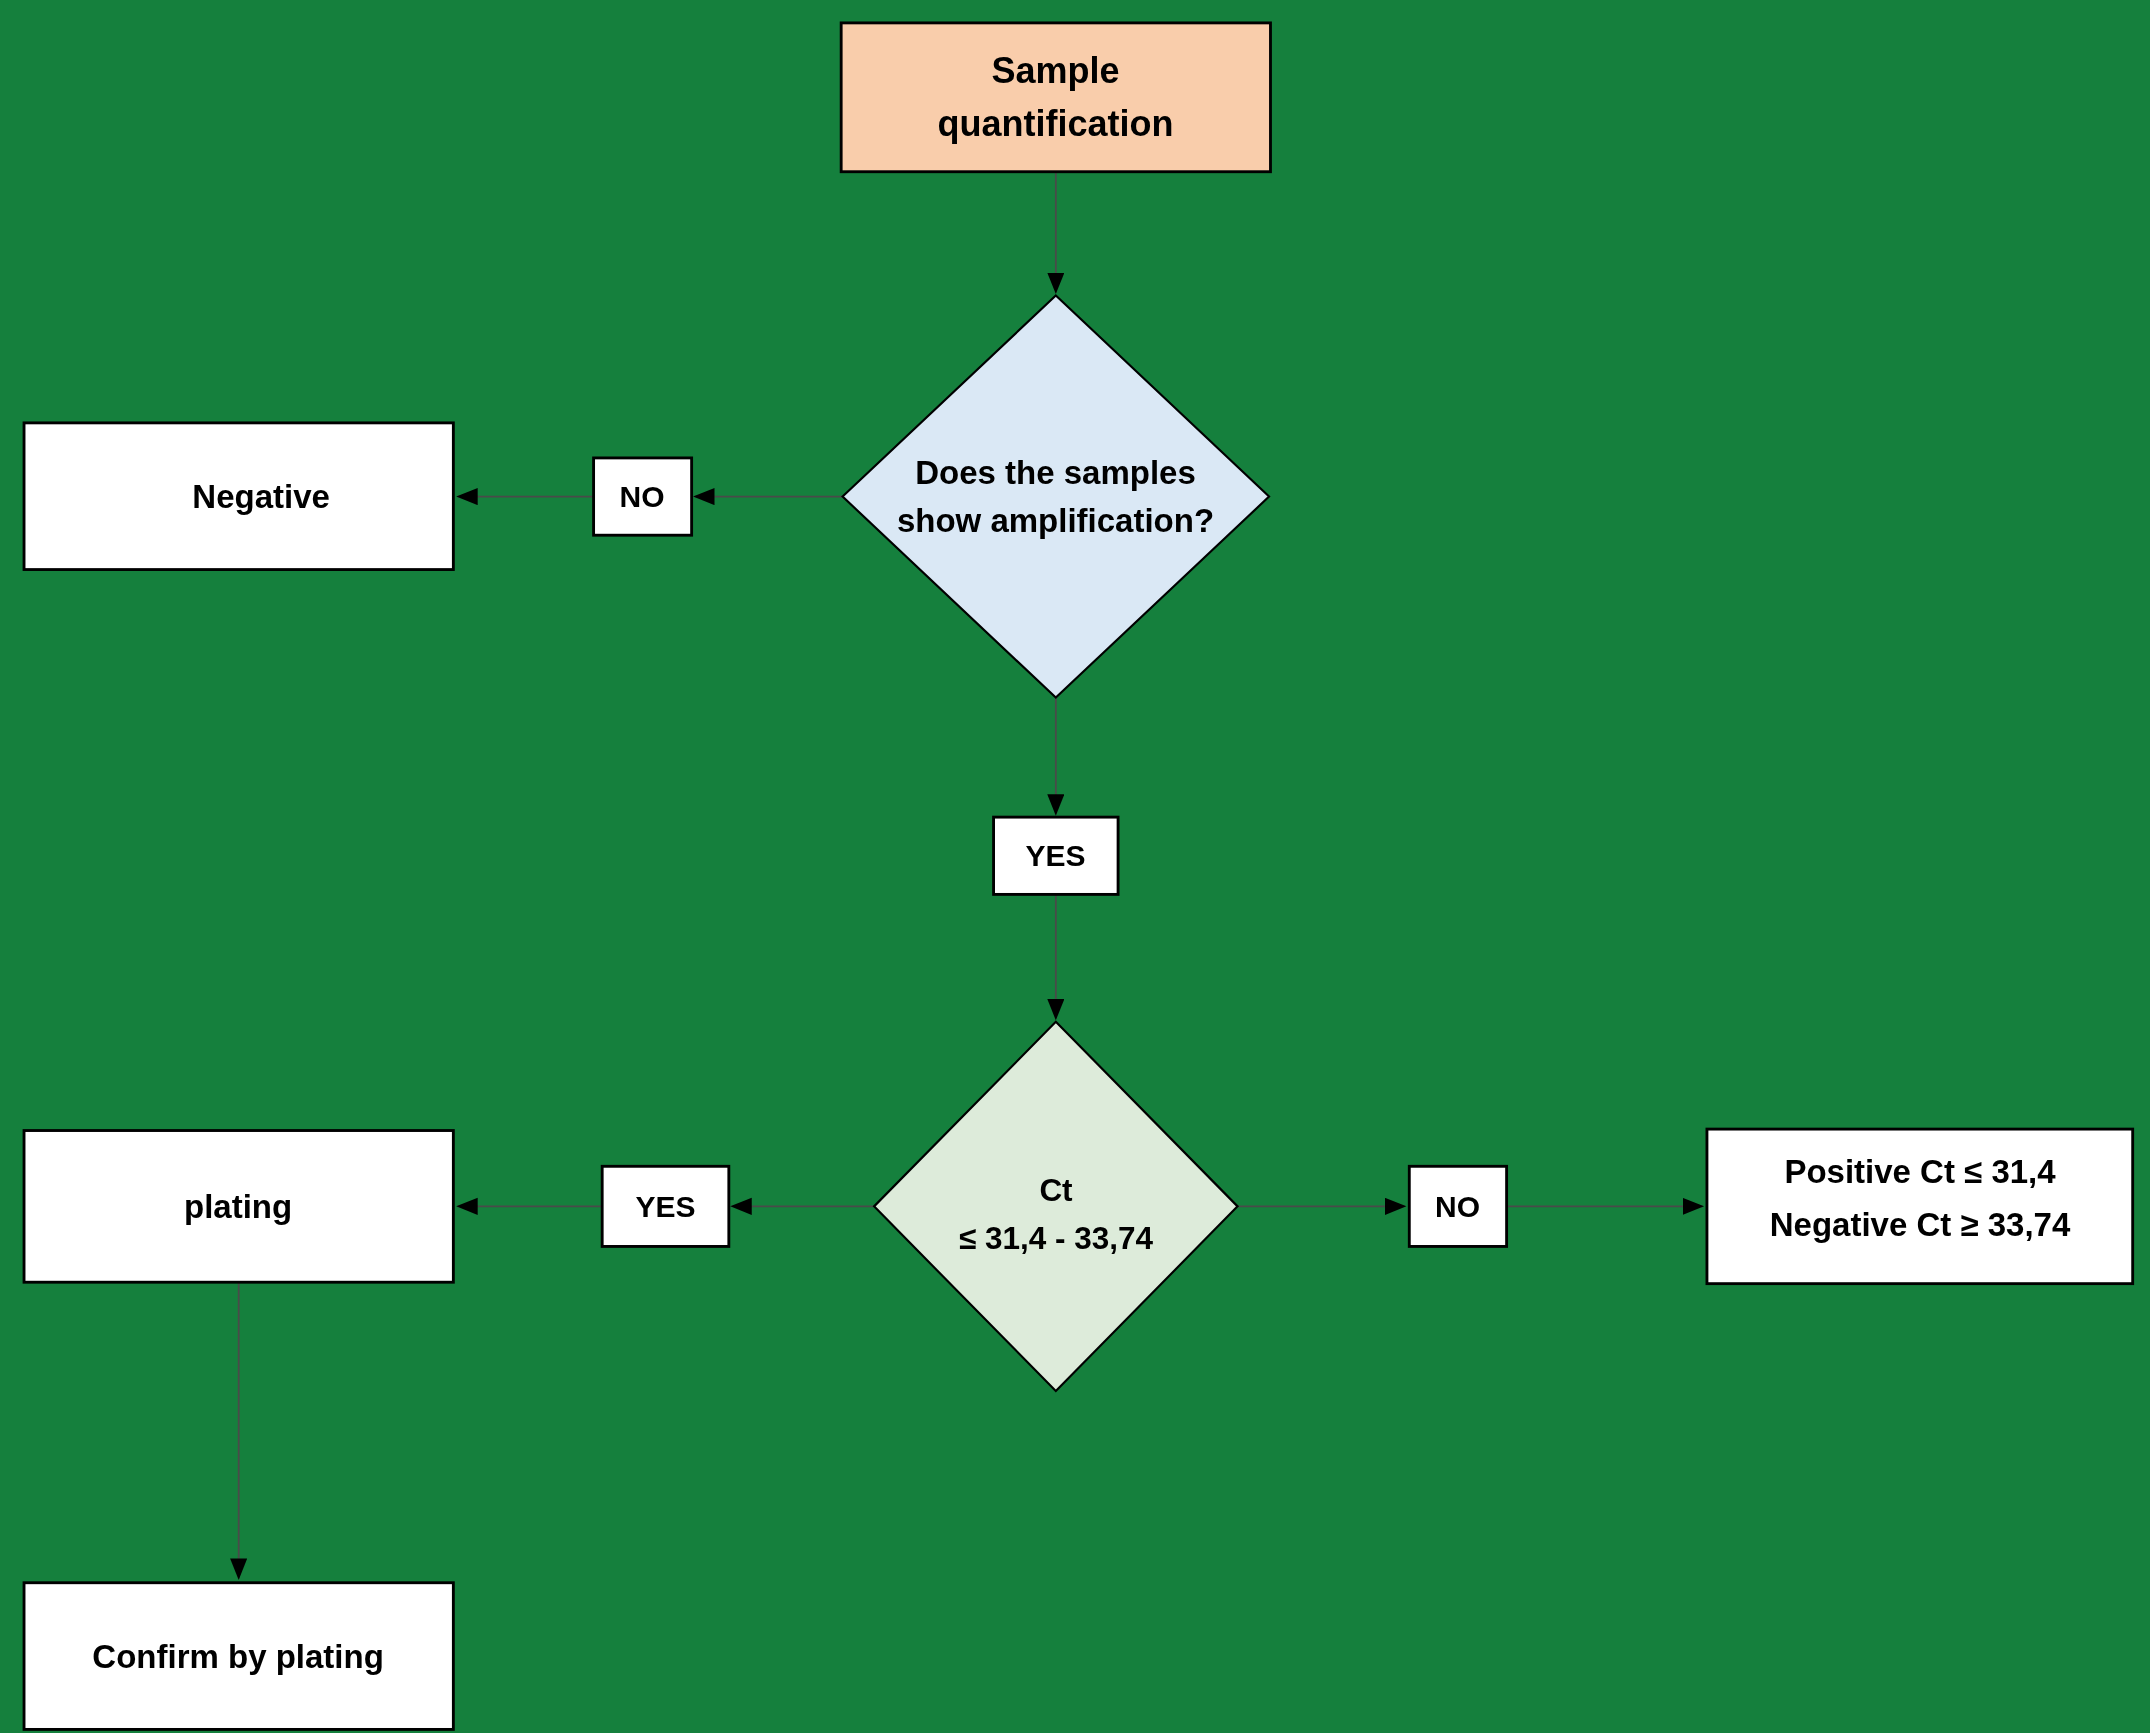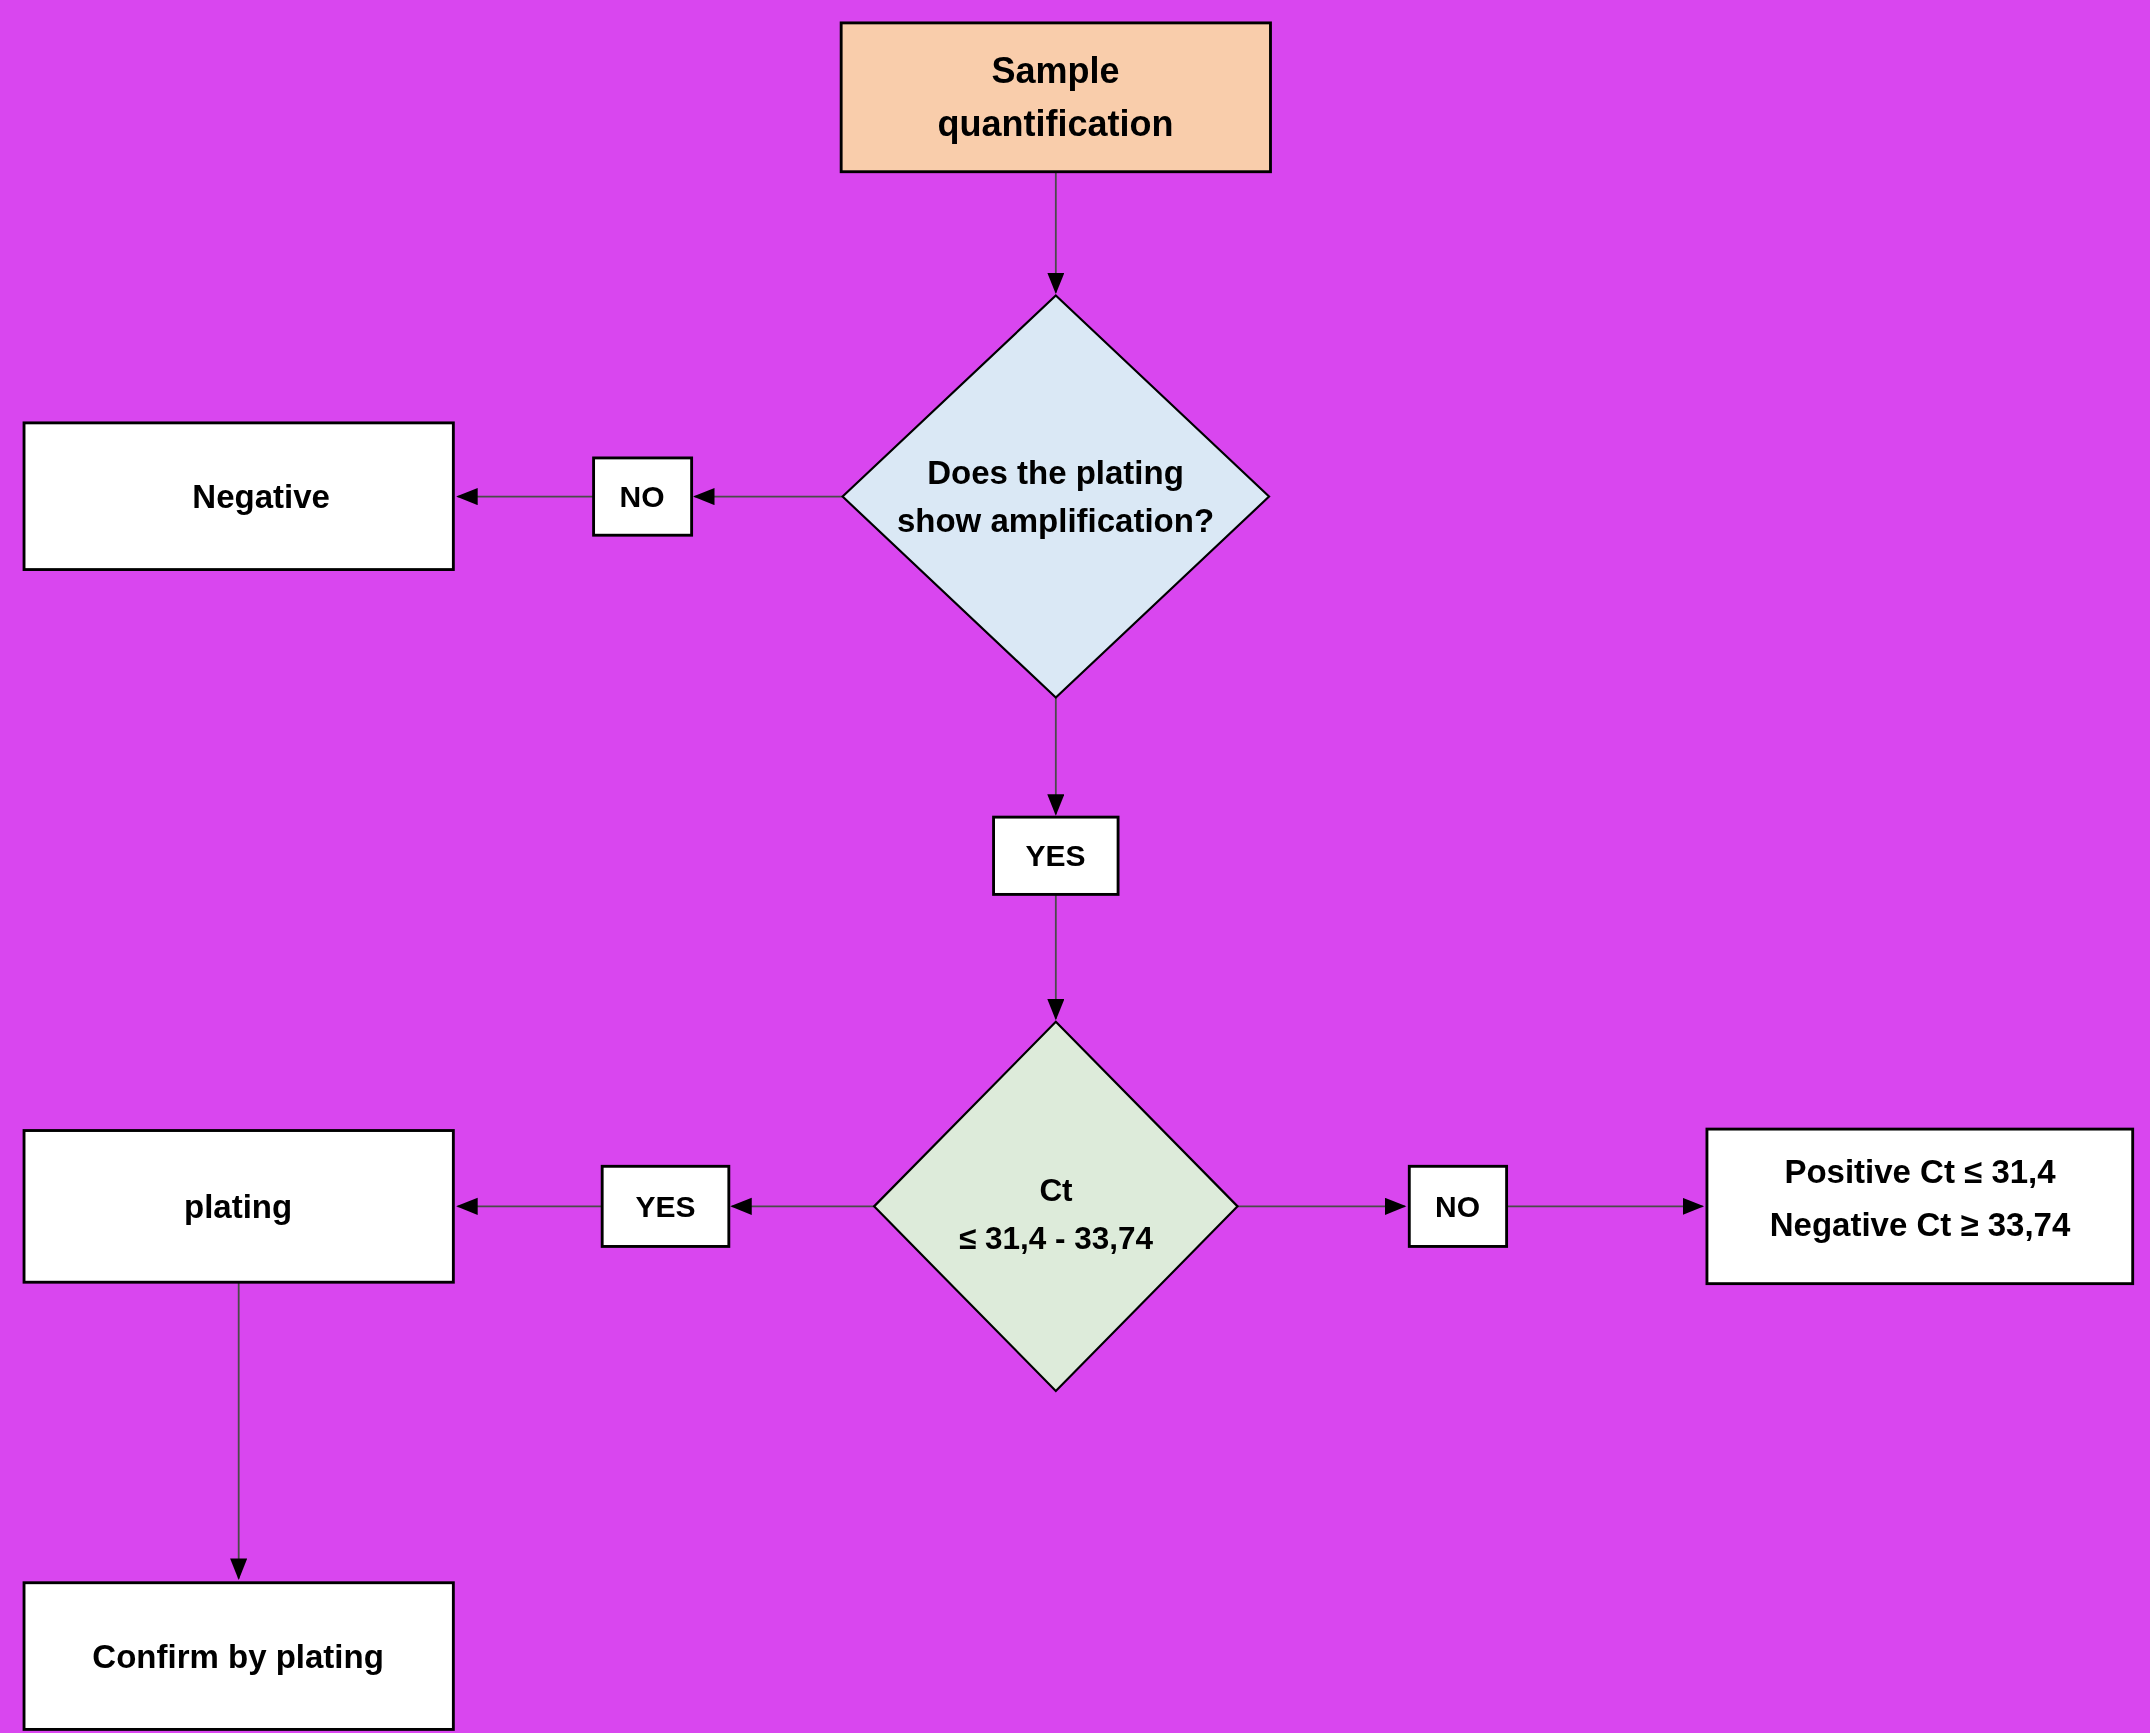--- a/index.html
+++ b/index.html
@@ -4,21 +4,21 @@
 <style>
   html, body {
     margin: 0;
     padding: 0;
     background: #ffffff;
   }
   .canvas {
     position: relative;
     width: 2151px;
     height: 1733px;
-    background: #d946ef;
+    background: #15803d;
     font-family: "Liberation Sans", sans-serif;
     overflow: hidden;
   }
   .layer {
     position: absolute;
     left: 0;
     top: 0;
   }
   .conn {
     stroke: #4a4a4a;
@@ -96,21 +96,21 @@
 
     <rect class="shape" x="33" y="2212" width="600" height="205" fill="#FFFFFF"></rect>
   </svg>
 
   <div class="label fs50" style="left:841px; top:23px; width:429px; height:149px;">
     <div>Sample</div>
     <div>quantification</div>
   </div>
 
   <div class="label fs46" style="left:842px; top:296px; width:427px; height:402px;">
-    <div>Does the plating</div>
+    <div>Does the samples</div>
     <div>show amplification?</div>
   </div>
 
   <div class="label fs42" style="left:593px; top:458px; width:98px; height:77px;">
     <div>NO</div>
   </div>
 
   <div class="label fs46" style="left:23.6px; top:423px; width:429px; height:147px;padding-left:23px;">
     <div>Negative</div>
   </div>

